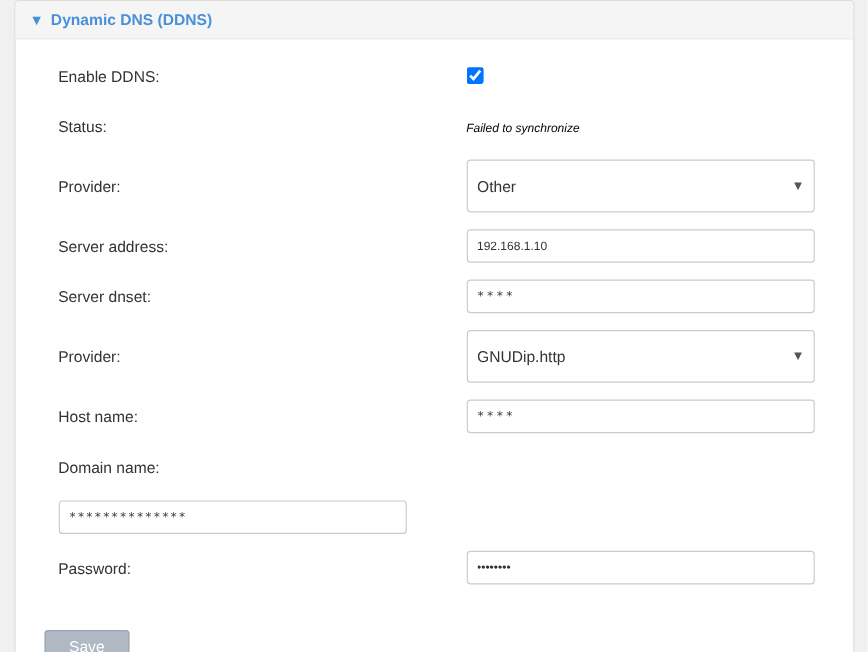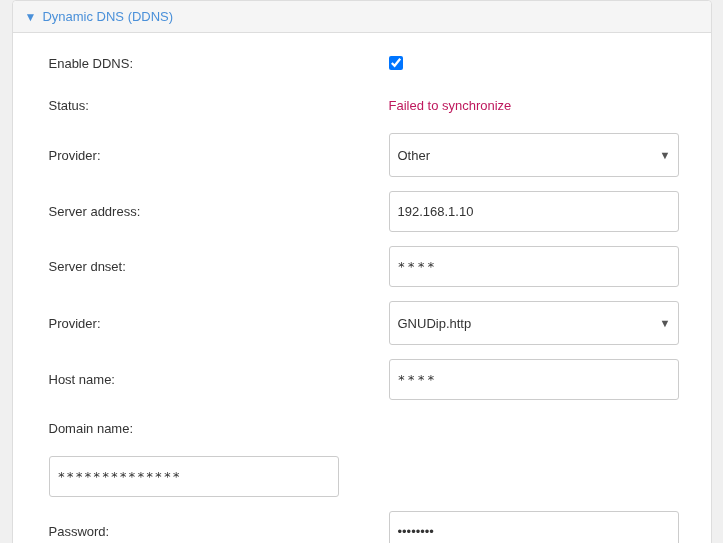--- a/index.html
+++ b/index.html
@@ -29,21 +29,21 @@
       gap: 6px;
       border-radius: 4px 4px 0 0;
     }
     .panel-header .arrow {
       color: #4a90d9;
       font-size: 12px;
     }
     .panel-title {
       color: #4a90d9;
       font-size: 13px;
-      font-weight: normal;
+      font-weight: bold;
     }
     .form-body {
       padding: 16px 24px;
     }
     .form-row {
       display: flex;
       align-items: center;
       margin-bottom: 14px;
       min-height: 28px;
       margin-left: 12px;
@@ -51,31 +51,32 @@
     .form-label {
       width: 340px;
       color: #333;
       font-size: 13px;
       flex-shrink: 0;
     }
     .form-value {
       flex: 1;
     }
     .status-failed {
-      color: #be185d;
-      font-size: 13px;
+      color: #000000;
+      font-size: 10px;
+      font-style: italic;
     }
     input[type="text"],
     input[type="password"] {
       width: 290px;
-      height: 41px;
+      height: 28px;
       border: 1px solid #ccc;
       border-radius: 3px;
       padding: 4px 8px;
-      font-size: 13px;
+      font-size: 10px;
       color: #333;
       outline: none;
     }
     .select-wrapper {
       position: relative;
       display: inline-block;
       width: 290px;
     }
     select {
       width: 100%;

